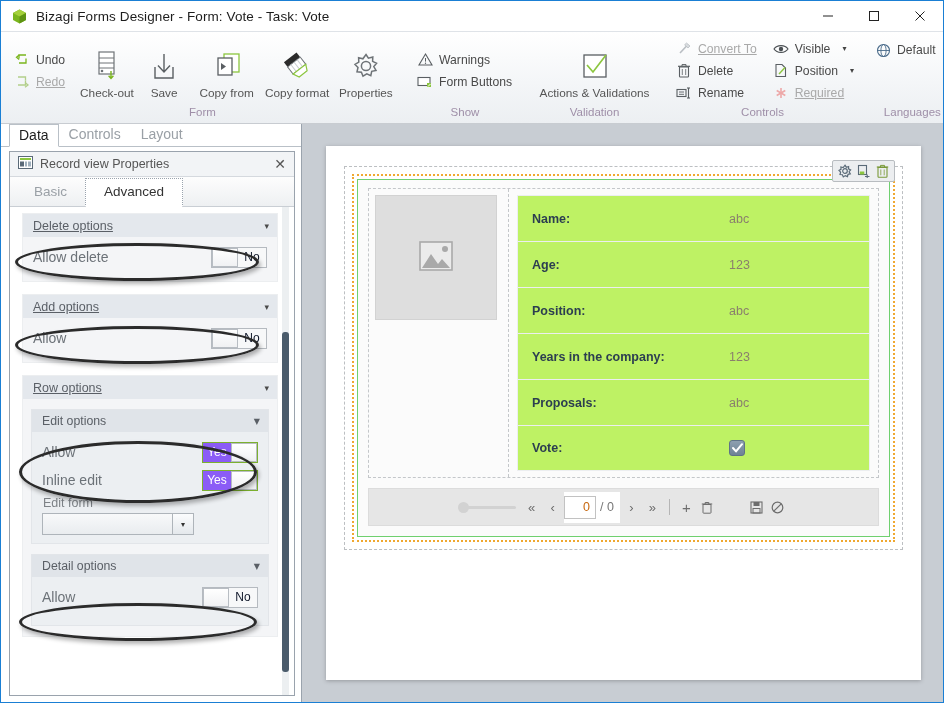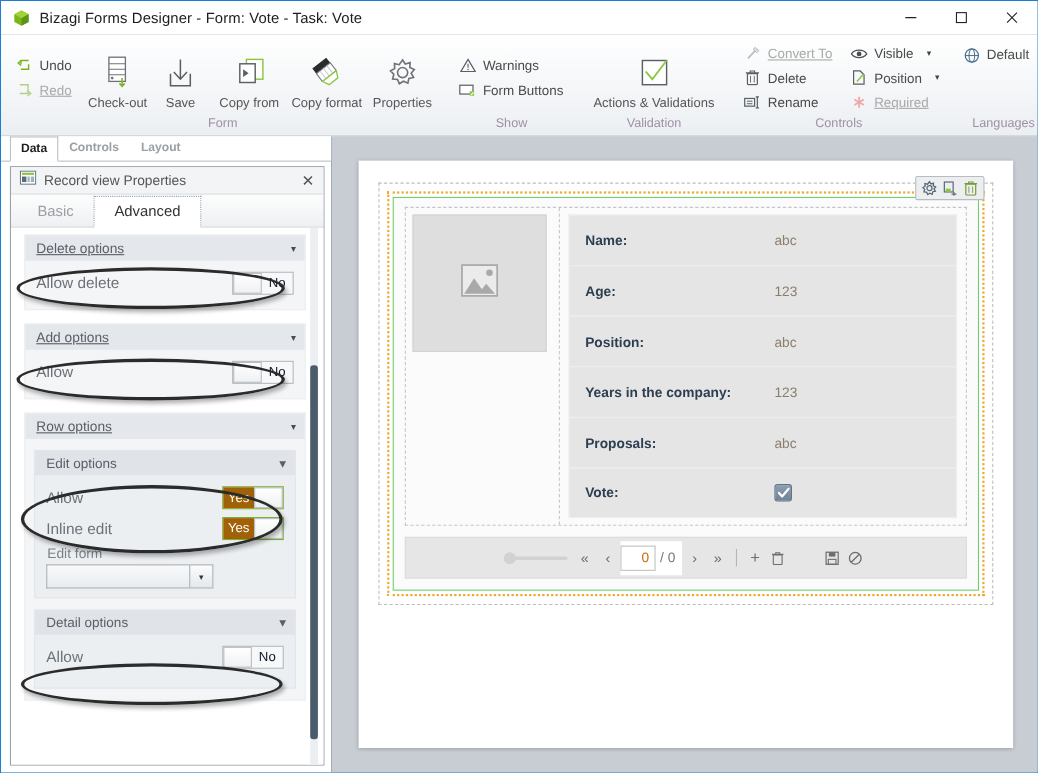--- a/index.html
+++ b/index.html
@@ -90,25 +90,24 @@
     position: relative;
   }
   .ptabs {
     height: 23px; flex: 0 0 23px;
     display: flex; align-items: flex-end;
     background: #ffffff;
     padding-left: 8px;
     border-bottom: 1px solid #b9c0c7;
   }
   .ptab {
-    font-size: 11px; color: #9aa0a6;
+    font-size: 14px; color: #9aa0a6;
     padding: 2px 9px 3px 9px;
     border: 1px solid transparent;
     line-height: 16px;
-    font-weight: bold;
   }
   .ptab.active {
     color: #1d1d1d; background: #ffffff;
     border: 1px solid #b9c0c7; border-bottom-color: #ffffff;
     margin-bottom: -1px;
   }
 
   .propwin {
     margin: 4px 6px 6px 8px;
     flex: 1; min-height: 0;
@@ -180,21 +179,21 @@
   .toggle {
     width: 56px; height: 21px;
     display: flex; align-items: stretch;
     border: 1px solid #b5bac0;
     background: #f7f8f9;
     font-size: 12px;
   }
   .toggle .knob { width: 26px; background: linear-gradient(to bottom,#ffffff,#f0f1f3); border: 1px solid #b8bdc3; }
   .toggle .tlabel { flex: 1; display:flex; align-items:center; justify-content:center; color:#0f172a; }
   .toggle.on { border-color: #7cb02f; }
-  .toggle.on .tlabel { background: #a16207; color: #ffffff; order: 1; }
+  .toggle.on .tlabel { background: #8b5cf6; color: #ffffff; order: 1; }
   .toggle.on .knob { order: 2; }
   .toggle.off .tlabel { order: 2; }
   .toggle.off .knob { order: 1; }
 
   .fieldlabel { font-size: 12.5px; color: #7d8287; margin: 2px 0 3px 1px; }
   .combo { display: flex; width: 152px; height: 22px; }
   .combo .cinput {
     flex: 1; border: 1px solid #aeb4ba; border-right: none;
     background: linear-gradient(to bottom,#f8f9fa,#e9ecef);
   }
@@ -258,22 +257,23 @@
     width: 122px; height: 125px;
     background: #dedede; border: 1px solid #d2d2d2;
     display: flex; align-items: center; justify-content: center;
   }
 
   .frow {
     display: flex; align-items: center;
     height: 46px;
     border: 1px solid #eceef0;
     border-bottom: none;
-    background: #e5e5e5;
+    background: #bef264;
     padding: 0 14px;
+    gap: 25px;
   }
   .frow:last-child { border-bottom: 1px solid #eceef0; }
   .frow .flab { width: 172px; flex:0 0 172px; font-size: 12.5px; color: #2c3e50; font-weight: bold; }
   .frow .fval { font-size: 12.5px; color: #8a7f6d; }
 
   .pager {
     margin-top: 10px;
     height: 38px;
     background: #e6e6e6;
     border: 1px solid #dcdcdc;

